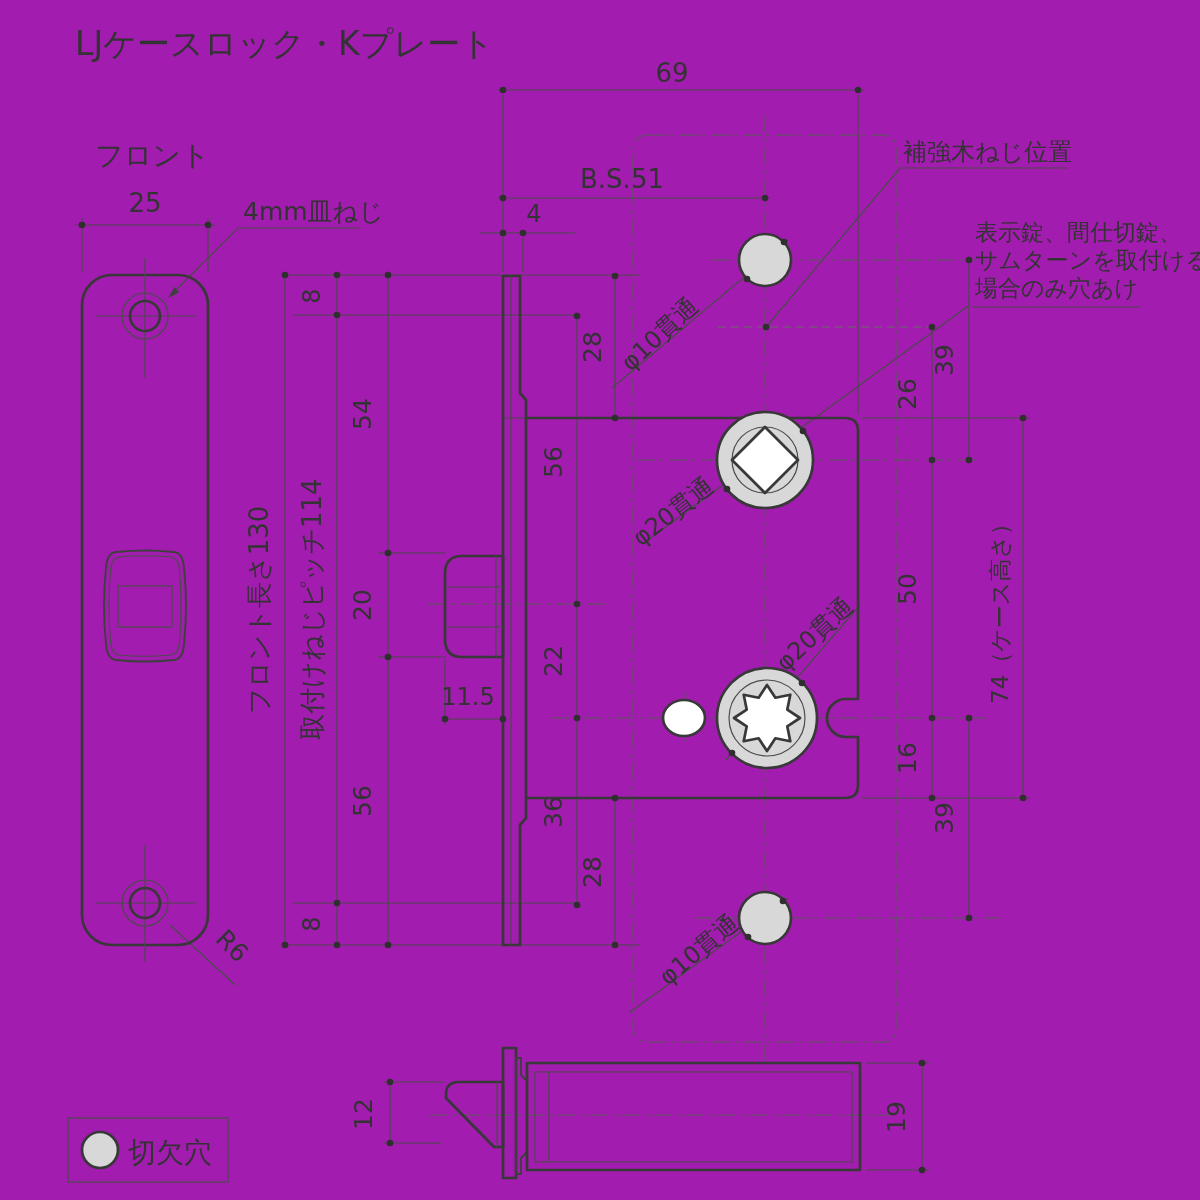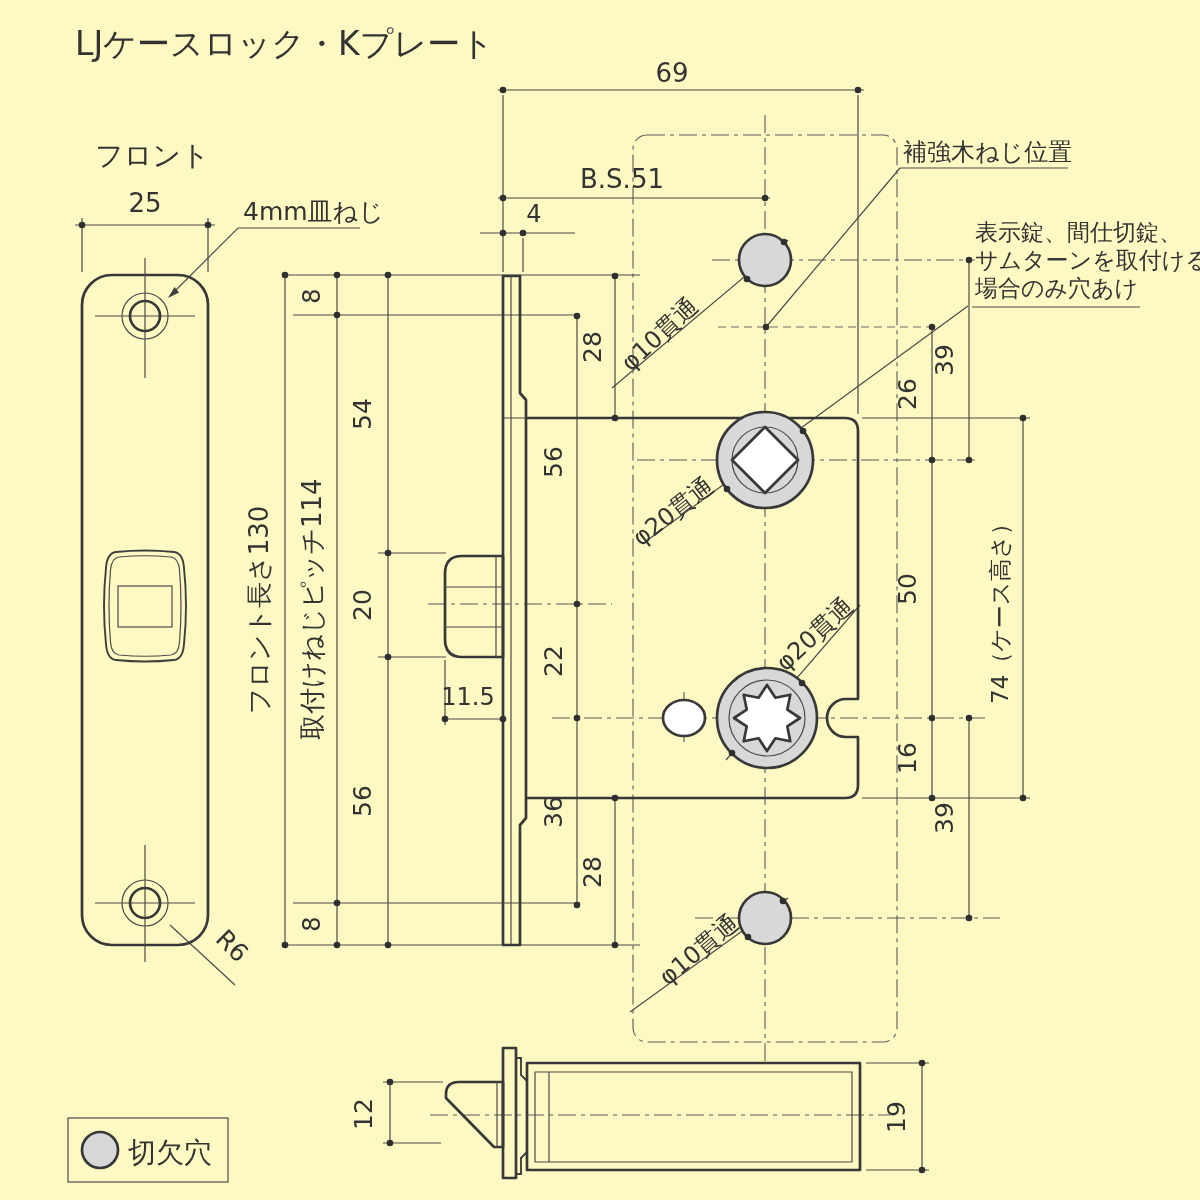--- a/index.html
+++ b/index.html
@@ -1,16 +1,16 @@
 <!DOCTYPE html>
 <html><head>
 <meta charset="utf-8">
 <style>
   html,body{margin:0;padding:0;background:#fff;}
-  #page{width:1200px;height:1200px;position:relative;background:#fef9c3;
+  #page{width:1200px;height:1200px;position:relative;background:#a21caf;
         font-family:"DejaVu Sans","Liberation Sans",sans-serif;}
   svg{display:block}
   .thin{stroke:#4b4b4b;stroke-width:1.2;fill:none;stroke-linecap:butt}
   .m{stroke:#3f3f3f;stroke-width:1.9;fill:none}
   .b{stroke:#383838;stroke-width:2.7;fill:none;stroke-linejoin:round}
   .cl{stroke:#5a5a5a;stroke-width:1.1;fill:none;stroke-dasharray:18 5 4 5}
   .cl2{stroke:#6a6a6a;stroke-width:1.1;fill:none;stroke-dasharray:8 5}
   .dot{fill:#2f2f2f;stroke:none}
   .ghole{fill:#d8d8d8}
   .wf{fill:#ffffff}

